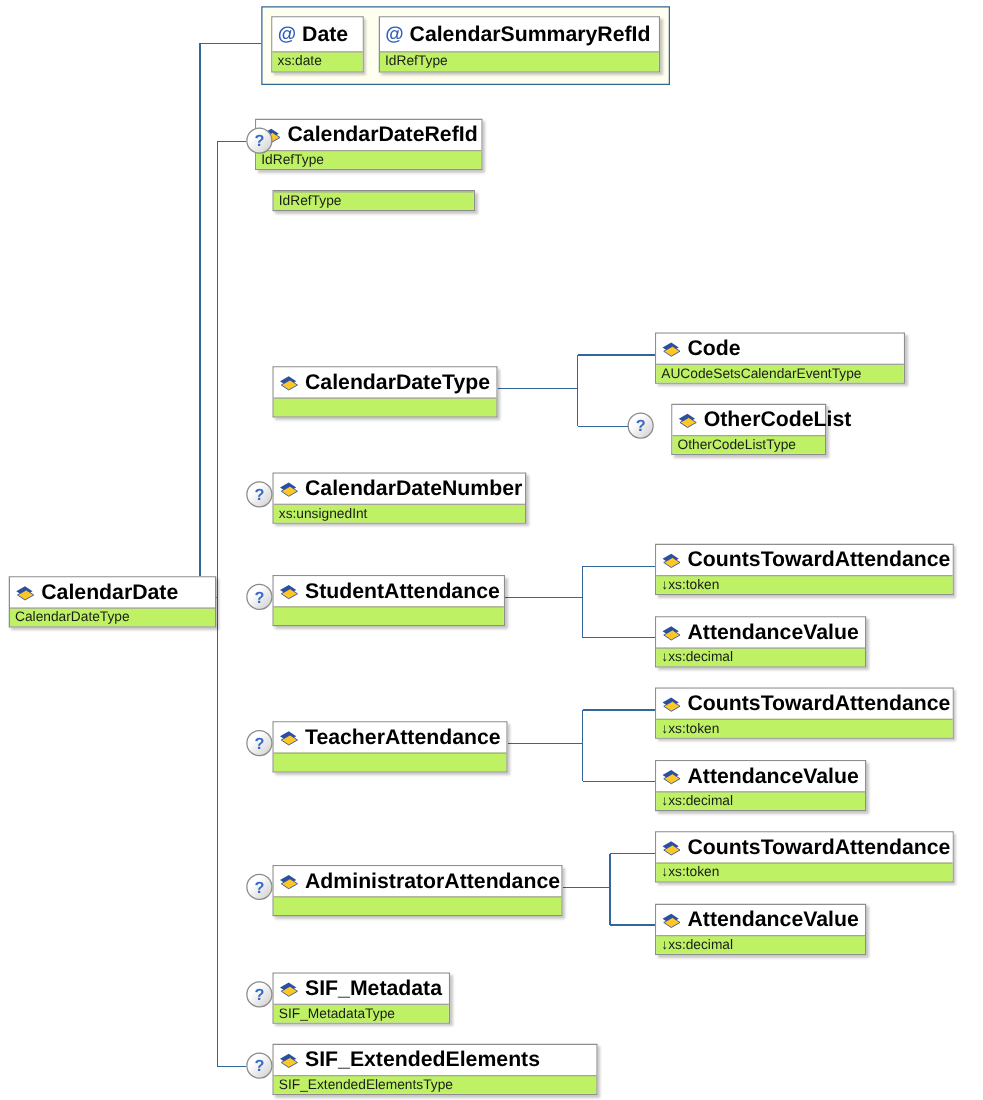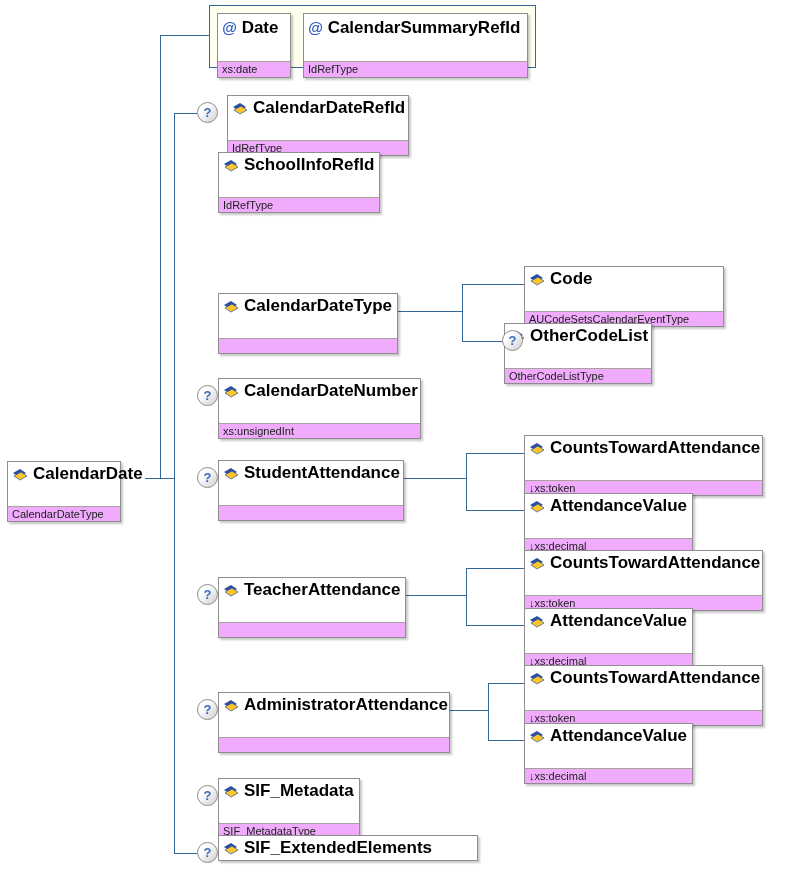--- a/index.html
+++ b/index.html
@@ -6,22 +6,22 @@
   .stage{position:relative;width:786px;height:880px;background:#ffffff;
          font-family:"Liberation Sans", sans-serif;overflow:hidden;}
   .wires{position:absolute;left:0;top:0;width:786px;height:880px;z-index:0;}
 
   
   .node{position:absolute;background:#ffffff;border:1px solid #8e8e8e;
         box-shadow:2px 2px 2px rgba(0,0,0,0.22);z-index:1;box-sizing:border-box;}
   .name-row{height:24px;display:flex;align-items:center;gap:5px;padding:0 4px;
             background:#ffffff;}
   .name-row .nm{font-weight:bold;font-size:17px;color:#000;white-space:nowrap;}
-  .type-row{height:14px;line-height:14px;background:#f0abfc;border-top:1px solid #a6a39b;
-            font-size:11px;color:#1c1c1c;padding:0 4px;white-space:nowrap;overflow:hidden;margin-top:20px;}
+  .type-row{height:14px;line-height:14px;background:#bef264;border-top:1px solid #a6a39b;
+            font-size:11px;color:#1c1c1c;padding:0 4px;white-space:nowrap;overflow:hidden;}
   .el-icon{display:inline-flex;width:16px;height:13px;flex:0 0 16px;}
 
   
   .attr-group{position:absolute;background:#fffff0;border:1px solid #336699;
               box-sizing:border-box;z-index:1;}
   .attr-node .name-row{height:27px;}
   .attr-node .type-row{height:15px;line-height:15px;}
   .at-sign{color:#2e5bbb;font-weight:bold;font-size:15px;font-style:italic;}
 
   
@@ -64,53 +64,45 @@
   </div>
 
   <div class="node attr-node" style="left:303px;top:13px;width:225px">
     <div class="name-row">
       <span class="at-sign">@</span>
       <span class="nm">CalendarSummaryRefId</span>
     </div>
     <div class="type-row">IdRefType</div>
   </div>
 
-  <div class="node" style="left:7px;top:461px;width:114px">
+  <div class="node" style="left:7px;top:461px;width:166px">
     <div class="name-row">
       <span class="el-icon">
           <svg width="16" height="13">
             <use href="#elicon"></use>
           </svg>
         </span>
       <span class="nm">CalendarDate</span>
     </div>
     <div class="type-row">CalendarDateType</div>
   </div>
 
-  <div class="node" style="left:227px;top:95px;width:182px">
+  <div class="node" style="left:204px;top:95px;width:182px">
     <div class="name-row">
         <span class="el-icon">
           <svg width="16" height="13">
             <use href="#elicon"></use>
           </svg>
         </span>
       <span class="nm">CalendarDateRefId</span>
       </div>
     <div class="type-row">IdRefType</div>
   </div>
 
   <div class="node" style="left:218px;top:152px;width:162px">
-    <div class="name-row">
-        <span class="el-icon">
-          <svg width="16" height="13">
-            <use href="#elicon"></use>
-          </svg>
-        </span>
-      <span class="nm">SchoolInfoRefId</span>
-      </div>
     <div class="type-row">IdRefType</div>
   </div>
 
 
   <div class="node" style="left:218px;top:293px;width:180px">
     <div class="name-row">
         <span class="el-icon">
           <svg width="16" height="13">
             <use href="#elicon"></use>
           </svg>
@@ -182,35 +174,36 @@
 
   <div class="node" style="left:218px;top:835px;width:260px">
     <div class="name-row">
         <span class="el-icon">
           <svg width="16" height="13">
             <use href="#elicon"></use>
           </svg>
         </span>
       <span class="nm">SIF_ExtendedElements</span>
       </div>
+    <div class="type-row">SIF_ExtendedElementsType</div>
   </div>
 
   <div class="node" style="left:524px;top:266px;width:200px">
     <div class="name-row">
         <span class="el-icon">
           <svg width="16" height="13">
             <use href="#elicon"></use>
           </svg>
         </span>
       <span class="nm">Code</span>
       </div>
     <div class="type-row">AUCodeSetsCalendarEventType</div>
   </div>
 
-  <div class="node" style="left:504px;top:323px;width:148px">
+  <div class="node" style="left:537px;top:323px;width:124px">
     <div class="name-row">
         <span class="el-icon">
           <svg width="16" height="13">
             <use href="#elicon"></use>
           </svg>
         </span>
       <span class="nm">OtherCodeList</span>
       </div>
     <div class="type-row">OtherCodeListType</div>
   </div>

